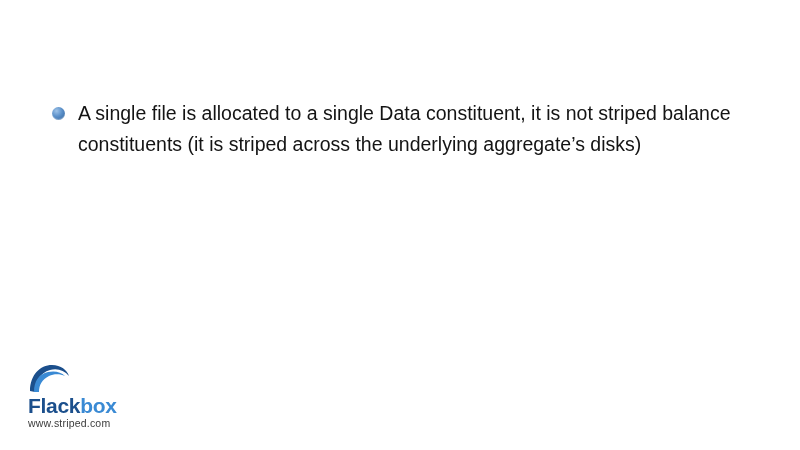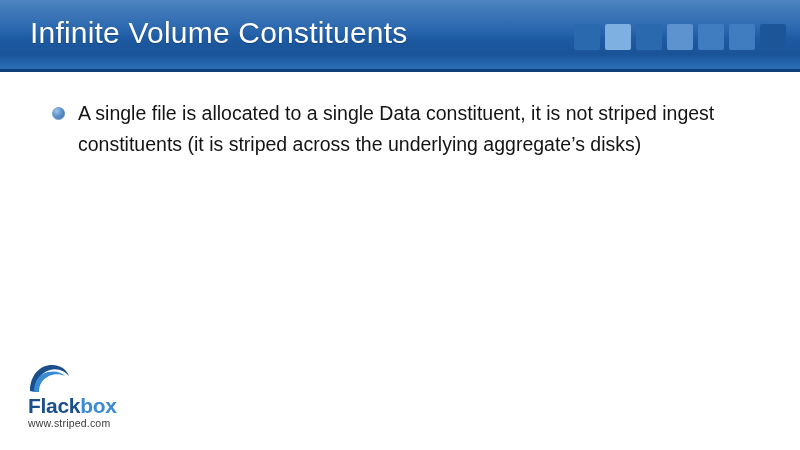--- a/index.html
+++ b/index.html
@@ -142,39 +142,25 @@
     color: #3b3b3b;
     line-height: 13px;
     letter-spacing: 0.2px;
   }
 </style>
 </head>
 <body>
 
 <div class="slide">
 
-  <div class="header">
-    <div class="header-sheen"></div>
-    <div class="slide-title">Infinite Volume Constituents</div>
-    <div class="squares">
-      <div class="sq dim"></div>
-      <div class="sq bright"></div>
-      <div class="sq dim"></div>
-      <div class="sq light"></div>
-      <div class="sq mid"></div>
-      <div class="sq mid"></div>
-      <div class="sq dark"></div>
-    </div>
-    <div class="header-bottom-line"></div>
-  </div>
 
   <div class="content">
     <div class="bullet-row">
       <span class="bullet-marker"></span>
-      <span class="bullet-text">A single file is allocated to a single Data constituent, it is not striped ingest constituents (it is striped across the underlying aggregate’s disks)</span>
+      <span class="bullet-text">A single file is allocated to a single Data constituent, it is not striped balance constituents (it is striped across the underlying aggregate’s disks)</span>
     </div>
   </div>
 
   <div class="footer-logo">
     <span class="logo-mark">
       <svg width="42" height="34" viewBox="0 0 42 34" xmlns="http://www.w3.org/2000/svg">
         <path d="M2 30 C 2 14, 12 4, 24 4 C 33 4, 39 9, 41 15 C 36 9, 29 7, 22 9 C 12 12, 7 20, 7 31 Z" fill="#1b4f8c"></path>
         <path d="M6 31 C 6 20, 11 13, 20 11 C 27 9.5, 33 11, 37 15 C 32 12.5, 26 12.5, 21 15 C 14 18.5, 11 24, 11 31 Z" fill="#3a8ad4"></path>
       </svg>
     </span>

